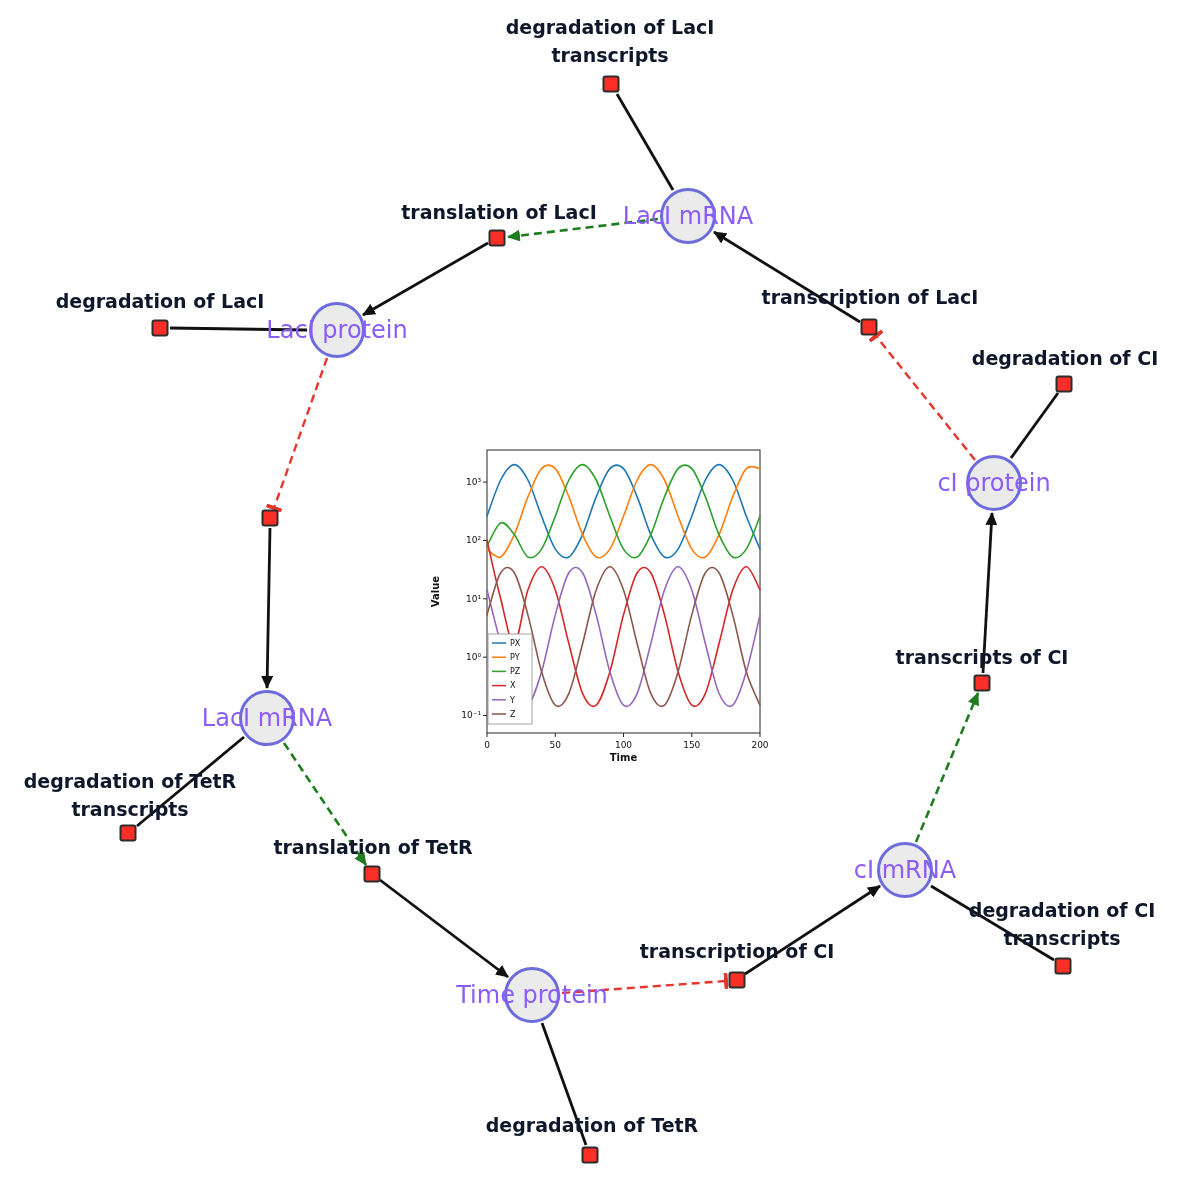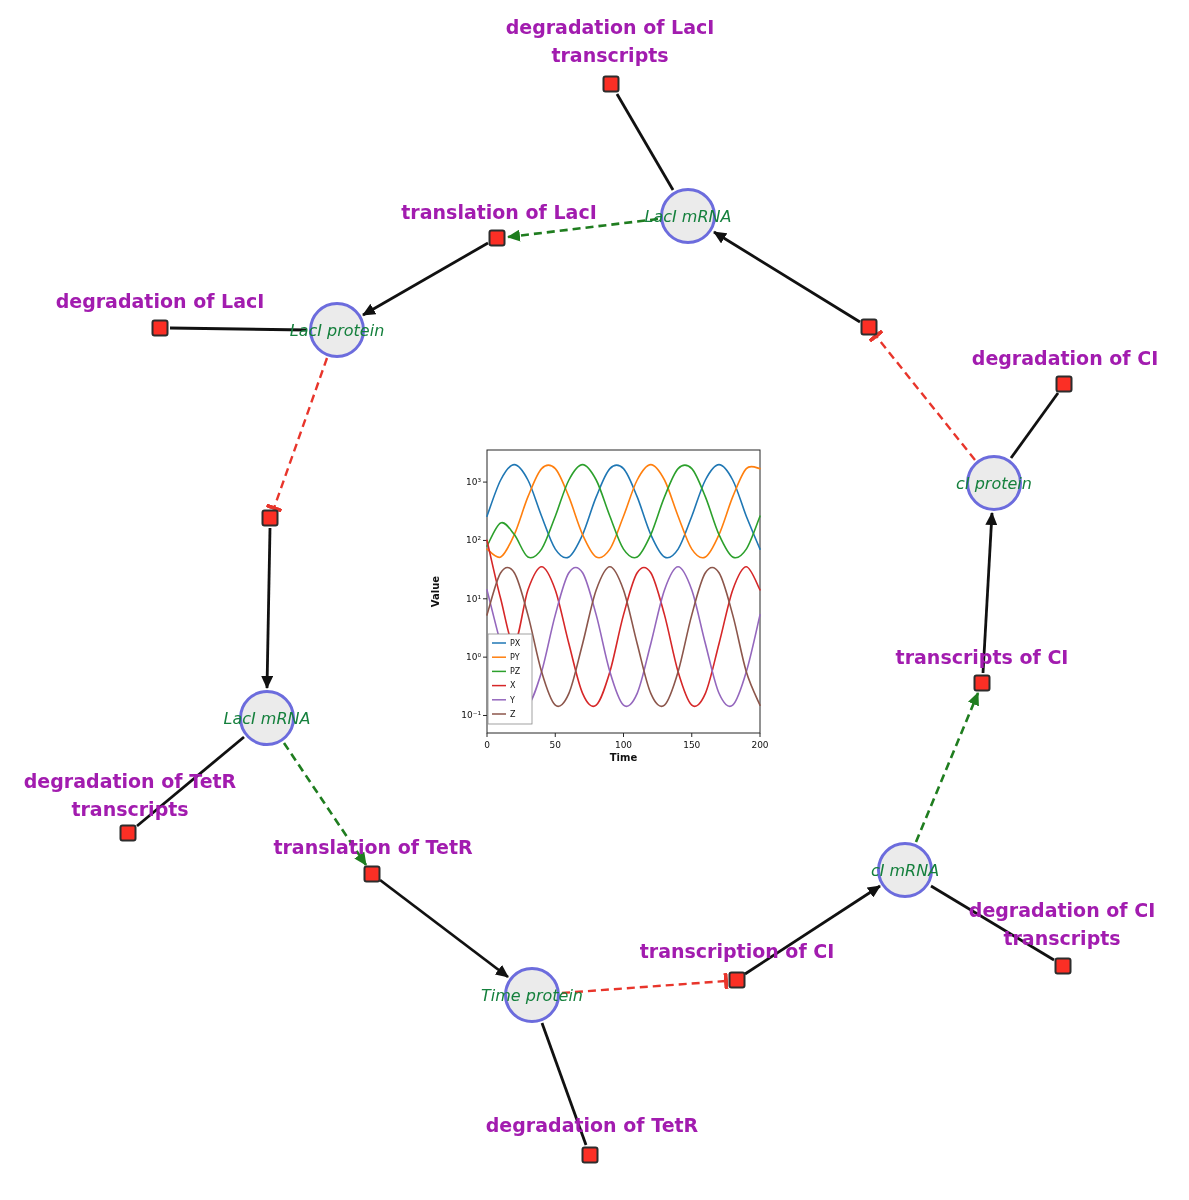--- a/index.html
+++ b/index.html
@@ -14,31 +14,31 @@
   .species {
     position:absolute; width:56px; height:56px;
     transform:translate(-50%,-50%); z-index:3;
   }
   .species .circle {
     width:100%; height:100%; border-radius:50%;
     background:#ebebeb; border:3px solid #6c6cdd; box-sizing:border-box;
   }
   .species .species-label {
     position:absolute; left:50%; top:50%; transform:translate(-50%,-50%);
-    font-size:16px; color:#15803d; white-space:nowrap; z-index:4;font-style:italic;
+    font-size:24px; color:#8b5cf6; white-space:nowrap; z-index:4;
   }
   .rxn {
     position:absolute; width:17px; height:17px;
     transform:translate(-50%,-50%);
     background:#fb2f25; border:2.5px solid #2d2d2d; border-radius:3px;
     box-sizing:border-box; z-index:3;
   }
   .rxn-label {
     position:absolute; transform:translate(-50%,-50%);
-    font-size:19px; font-weight:bold; color:#a21caf;
+    font-size:19px; font-weight:bold; color:#0f172a;
     text-align:center; white-space:nowrap; line-height:28px; z-index:4;
   }
   .inset { position:absolute; left:425px; top:438px; z-index:5; }
   #inset-chart text { font-family:"DejaVu Sans", sans-serif; fill:#111; }
 </style>
 </head>
 <body>
 
 <div id="stage">
 
@@ -126,20 +126,23 @@
 
   <div class="rxn-label" style="left:610px; top:41px;">
     <div>degradation of LacI</div>
     <div>transcripts</div>
   </div>
   <div class="rxn-label" style="left:499px; top:212px;">
     <div>translation of LacI</div>
   </div>
   <div class="rxn-label" style="left:160px; top:301px;">
     <div>degradation of LacI</div>
+  </div>
+  <div class="rxn-label" style="left:870px; top:297px;">
+    <div>transcription of LacI</div>
   </div>
   <div class="rxn-label" style="left:1065px; top:358px;">
     <div>degradation of CI</div>
   </div>
   <div class="rxn-label" style="left:982px; top:657px;">
     <div>transcripts of CI</div>
   </div>
   <div class="rxn-label" style="left:130px; top:795px;">
     <div>degradation of TetR</div>
     <div>transcripts</div>

